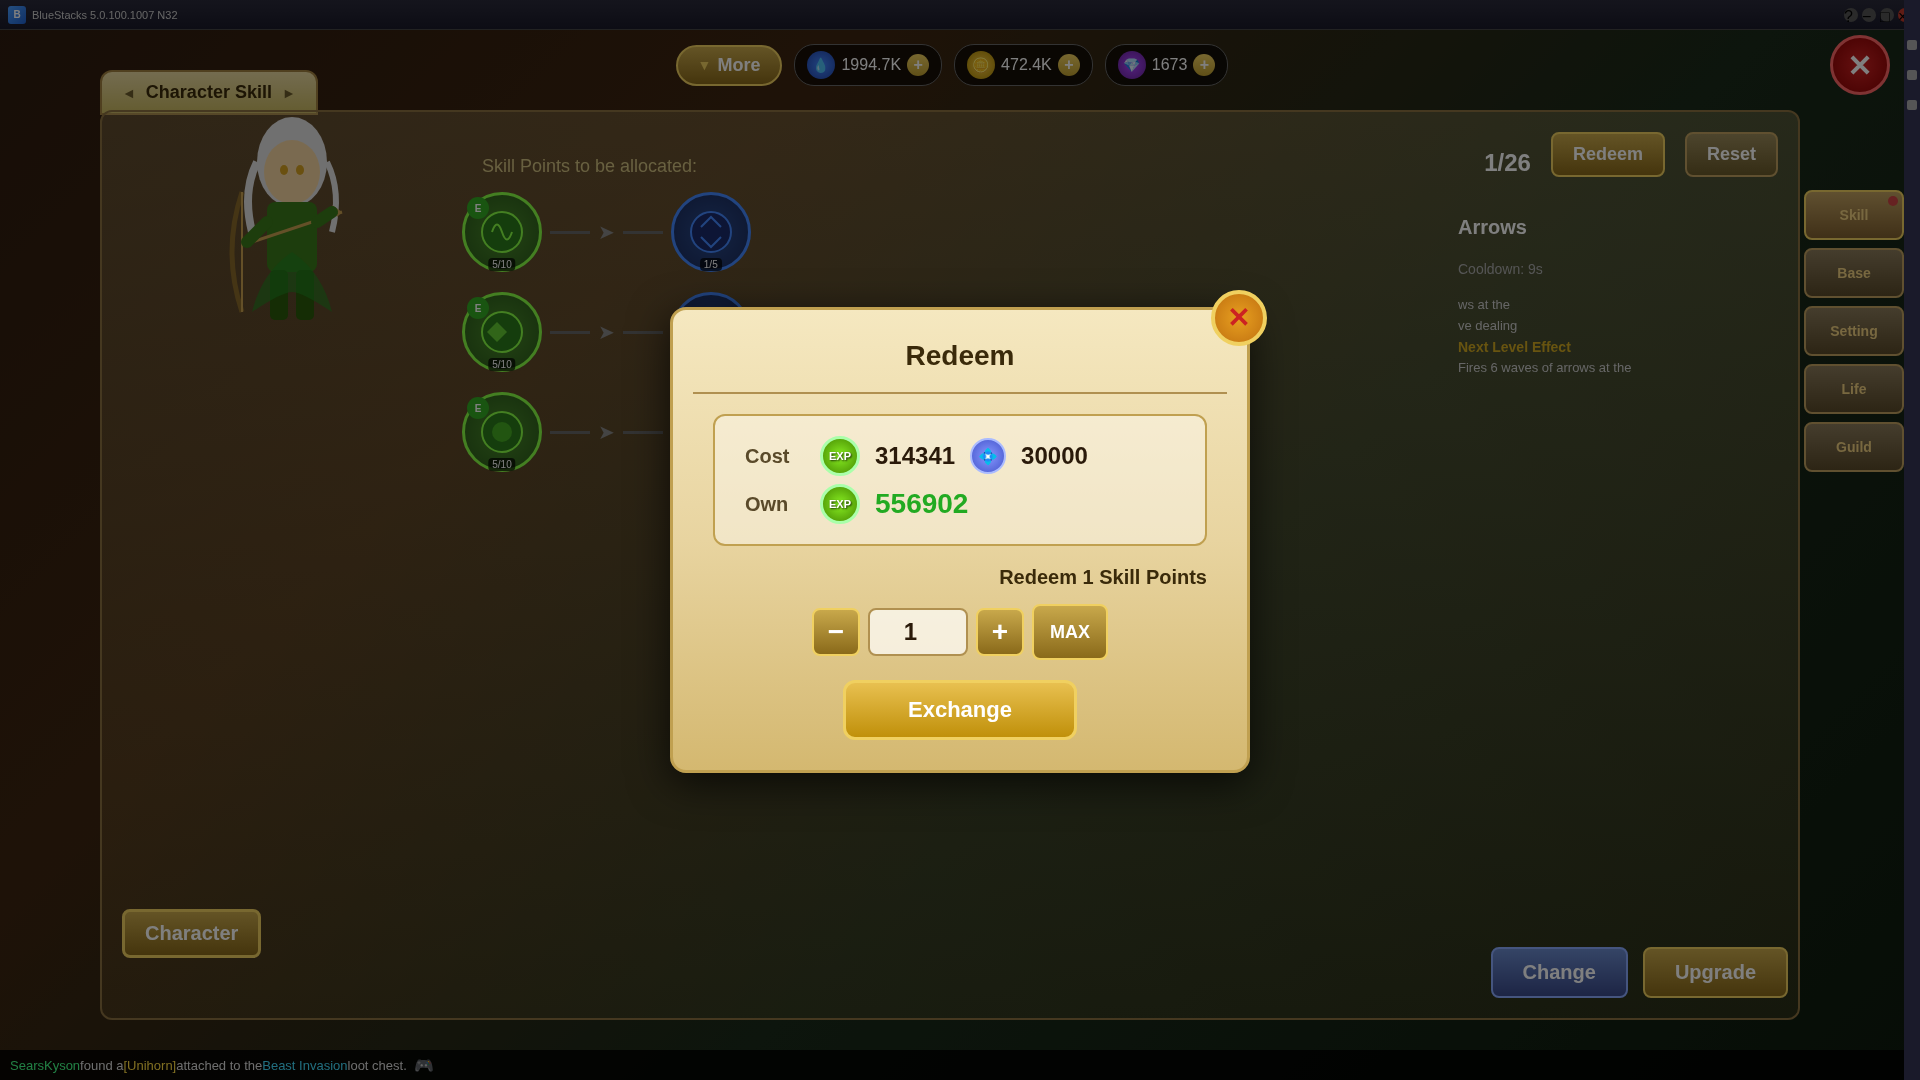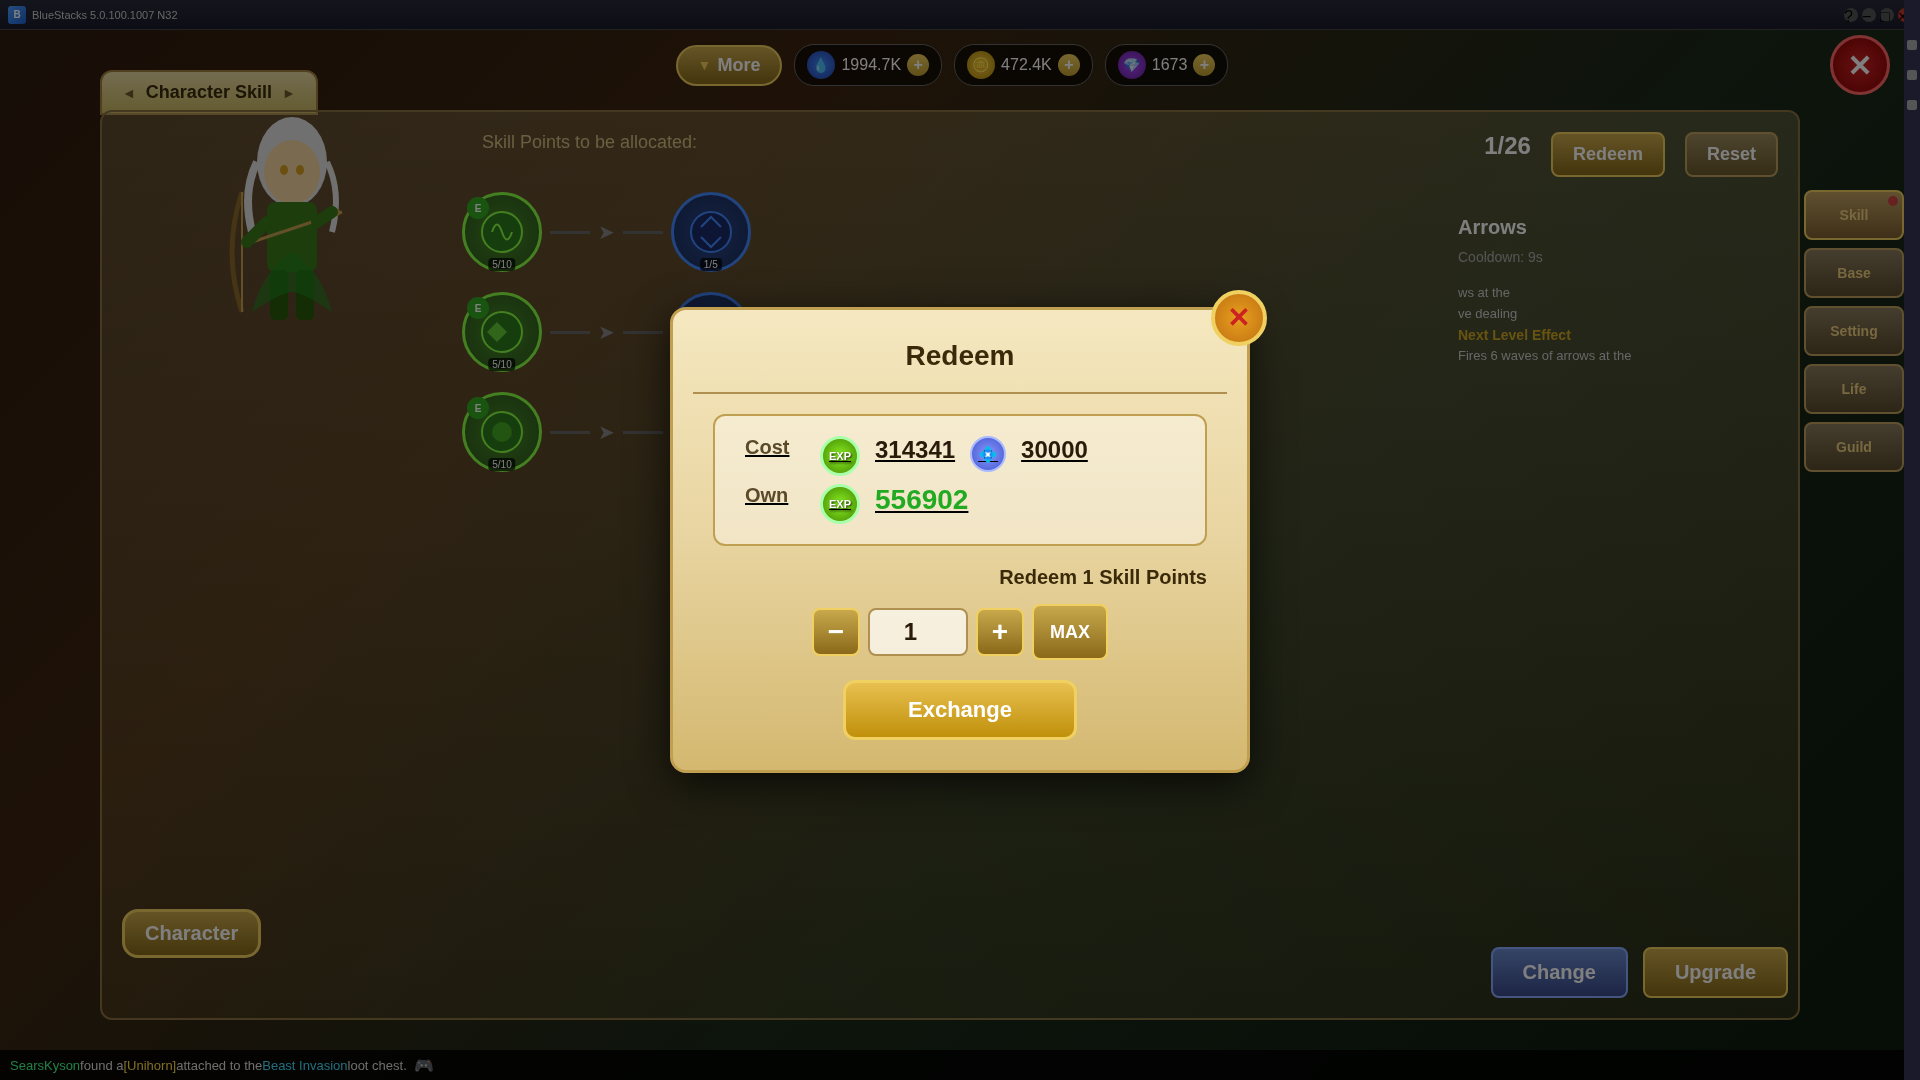--- a/index.html
+++ b/index.html
@@ -245,38 +245,38 @@
       align-items: center;
     }
 
     
     .char-btn {
       position: absolute;
       bottom: 60px;
       left: 20px;
       background: linear-gradient(to bottom, #c8a84b, #8a6a1a);
       border: 3px solid #f0d060;
-      border-radius: 16px;
+      border-radius: 8px;
       padding: 10px 20px;
       color: white;
       font-size: 20px;
       font-weight: bold;
       cursor: pointer;
       min-width: 120px;
       text-align: right;
     }
 
     
     .skill-points-bar {
       position: absolute;
       top: 20px;
       left: 380px;
       right: 20px;
       display: flex;
-      align-items: flex-start;
+      align-items: flex-end;
       gap: 20px;
     }
     .skill-points-text {
       color: #d0c080;
       font-size: 18px;
       flex: 1;
     }
     .skill-points-val {
       color: white;
       font-size: 24px;
@@ -388,21 +388,21 @@
       bottom: 10px;
       padding: 20px;
       color: #d0c080;
       font-size: 14px;
       line-height: 1.5;
     }
     .arrows-label {
       font-size: 20px;
       font-weight: bold;
       color: white;
-      margin-bottom: 5px;
+      margin-bottom: 17px;
     }
     .cooldown-text {
       color: #aaa;
       font-size: 14px;
       margin-bottom: 15px;
     }
     .skill-desc {
       color: #ccc;
       font-size: 13px;
       line-height: 1.6;
@@ -523,24 +523,23 @@
     .cost-box {
       background: rgba(255,255,255,0.4);
       border: 2px solid #c0a050;
       border-radius: 12px;
       padding: 20px 30px;
       margin-bottom: 20px;
     }
 
     .cost-row, .own-row {
       display: flex;
-      align-items: flex-start;
+      align-items: center;
       gap: 15px;
       margin-bottom: 8px;
-      text-decoration: underline;
     }
     .own-row { margin-bottom: 0; }
 
     .cost-label {
       color: #5a4a2a;
       font-size: 20px;
       font-weight: bold;
       width: 60px;
     }
 

